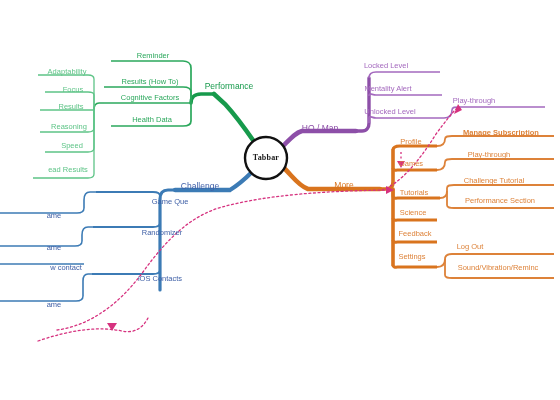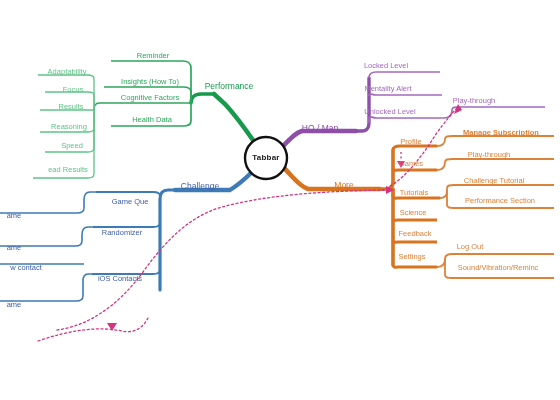--- a/index.html
+++ b/index.html
@@ -49,21 +49,21 @@
     font-weight: normal;
   }
   .lbl-leaf {
     font-size: 7.5px;
     font-weight: normal;
   }
   .c-green-dark { color: #179A4C; margin-left: 23px; }
   .c-green-mid  { color: #2BA85C; }
   .c-green-lite { color: #5EC487; }
   .c-blue       { color: #3F5FA8; }
-  .c-blue-dark  { color: #3E5FA6; }
+  .c-blue-dark  { color: #3E5FA6; margin-left: 40px; }
   .c-purple     { color: #8D4FA8; }
   .c-purple-lt  { color: #A469BE; }
   .c-orange     { color: #D9741E; }
   .c-orange-lt  { color: #DD8239; }
 </style>
 </head>
 <body>
 
 <div id="mindmap-canvas">
 
@@ -151,26 +151,26 @@
 
       <path d="M382,190 C400,184 420,160 436,134 C445,122 452,113 457,108" fill="none" stroke="#D6327F" stroke-width="1.3" stroke-dasharray="2,2.6" stroke-linecap="round"></path>
       <path d="M454,114 L462,110 L458,104 Z" fill="#D6327F"></path>
     </g>
 
     <g>
       <circle cx="266" cy="158" r="21" fill="#ffffff" stroke="#111111" stroke-width="2.4"></circle>
     </g>
   </svg>
 
-  <div class="label lbl-root" style="left:266px; top:158px;">Tabbar</div>
+  <div class="label lbl-root" style="left:266px; top:158px;font-family:Liberation Serif, serif;">Tabbar</div>
 
   <div class="label lbl-main c-green-dark" style="left:206px; top:86px;">Performance</div>
 
   <div class="label lbl-sub c-green-mid" style="left:153px; top:56px;">Reminder</div>
-  <div class="label lbl-sub c-green-mid" style="left:150px; top:82px;">Insights (How To)</div>
+  <div class="label lbl-sub c-green-mid" style="left:150px; top:82px;">Results (How To)</div>
   <div class="label lbl-sub c-green-mid" style="left:150px; top:98px;">Cognitive Factors</div>
   <div class="label lbl-sub c-green-mid" style="left:152px; top:120px;">Health Data</div>
 
   <div class="label lbl-leaf c-green-lite" style="left:67px; top:72px;">Adaptability</div>
   <div class="label lbl-leaf c-green-lite" style="left:73px; top:90px;">Focus</div>
   <div class="label lbl-leaf c-green-lite" style="left:71px; top:107px;">Results</div>
   <div class="label lbl-leaf c-green-lite" style="left:69px; top:127px;">Reasoning</div>
   <div class="label lbl-leaf c-green-lite" style="left:72px; top:146px;">Speed</div>
   <div class="label lbl-leaf c-green-lite" style="left:68px; top:170px;">ead Results</div>
 

